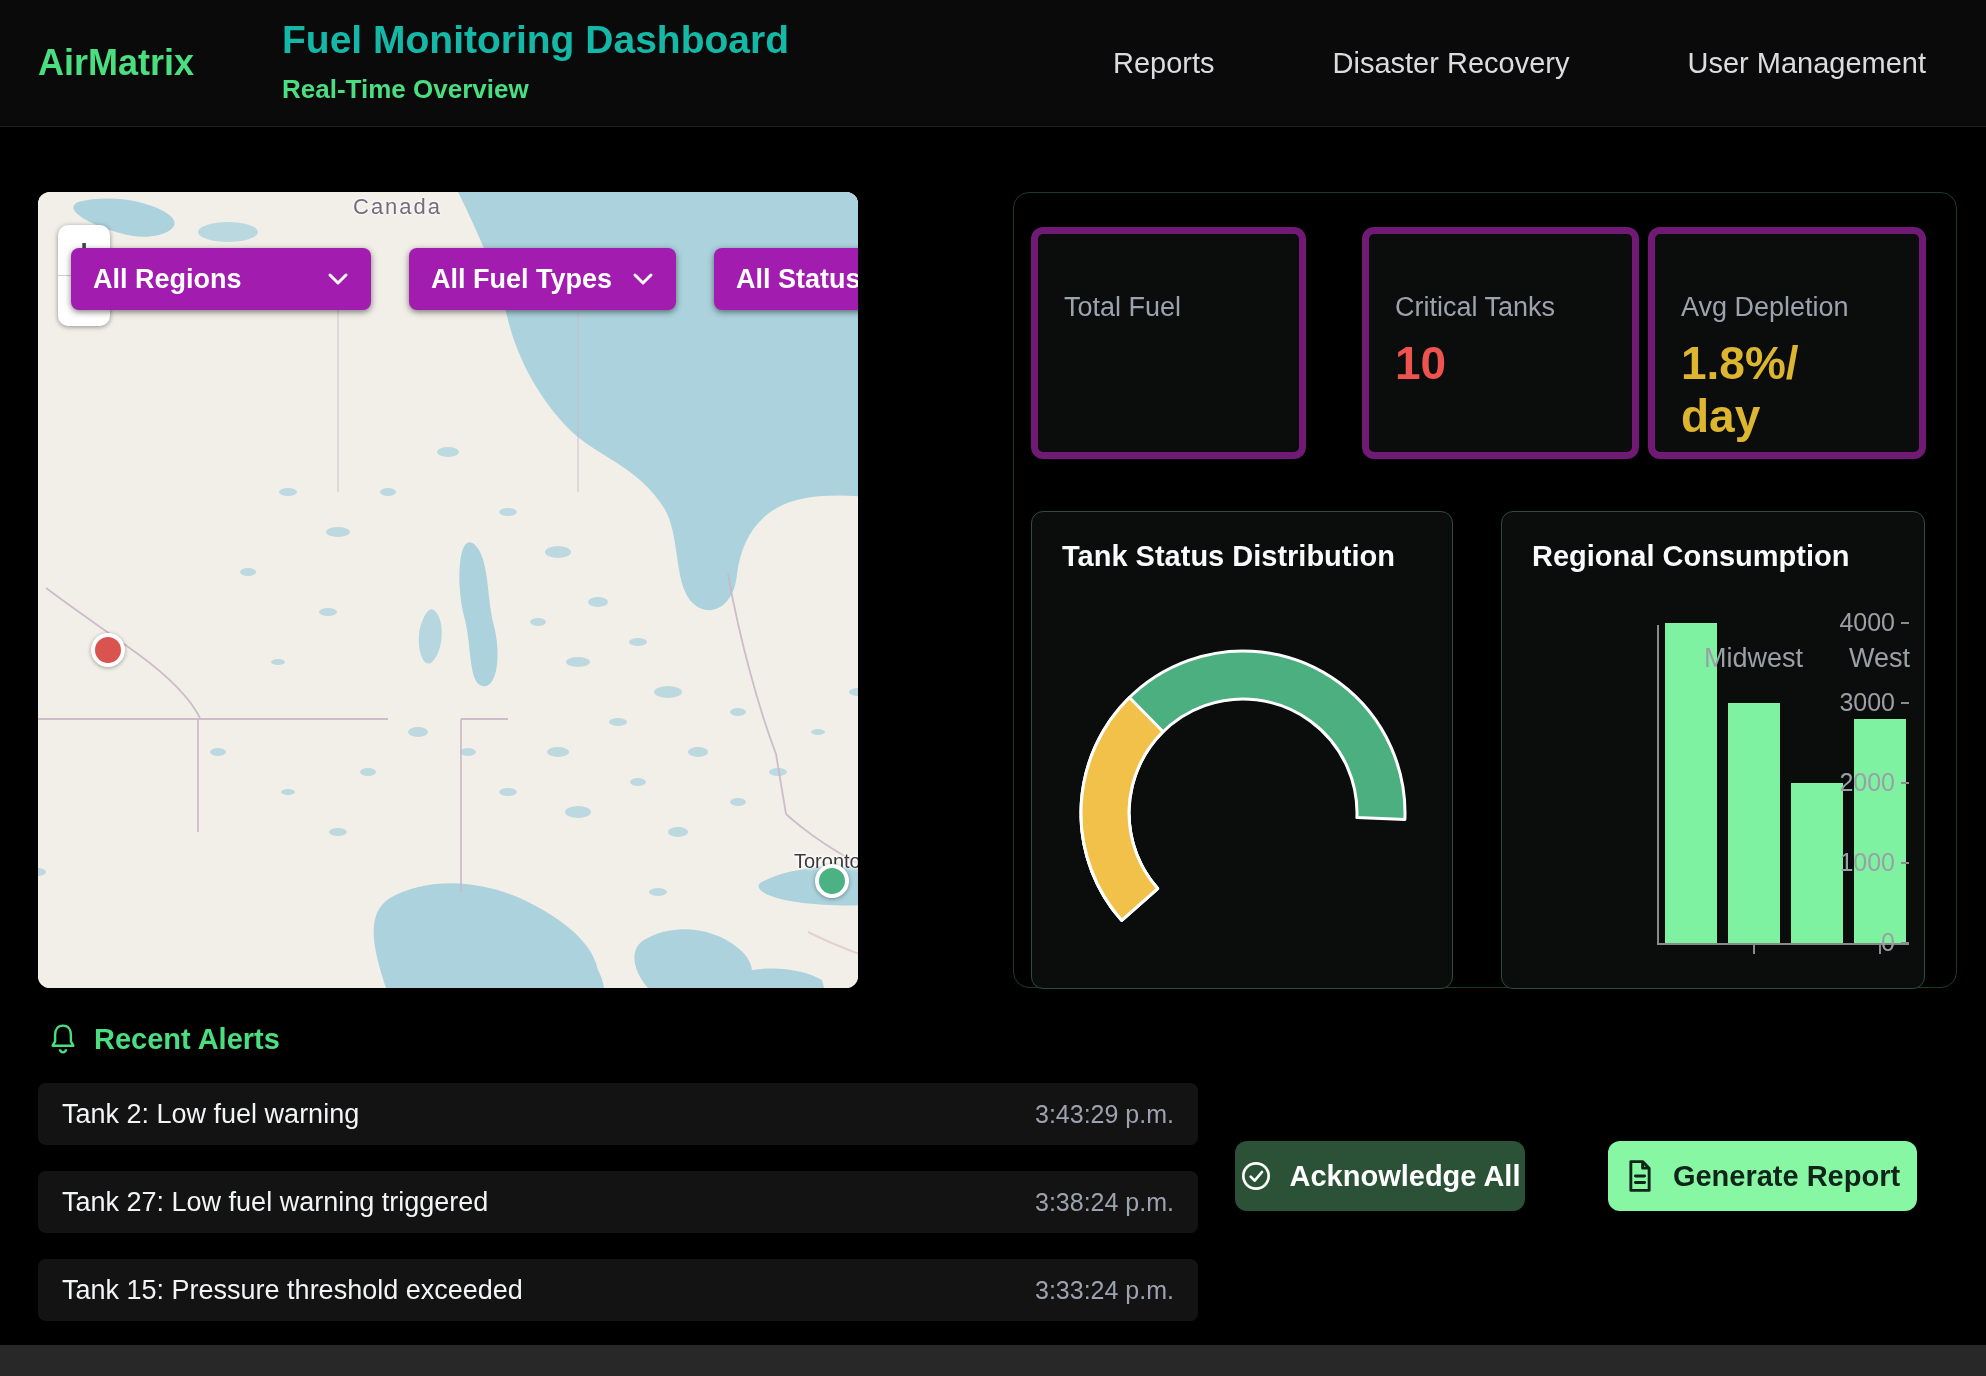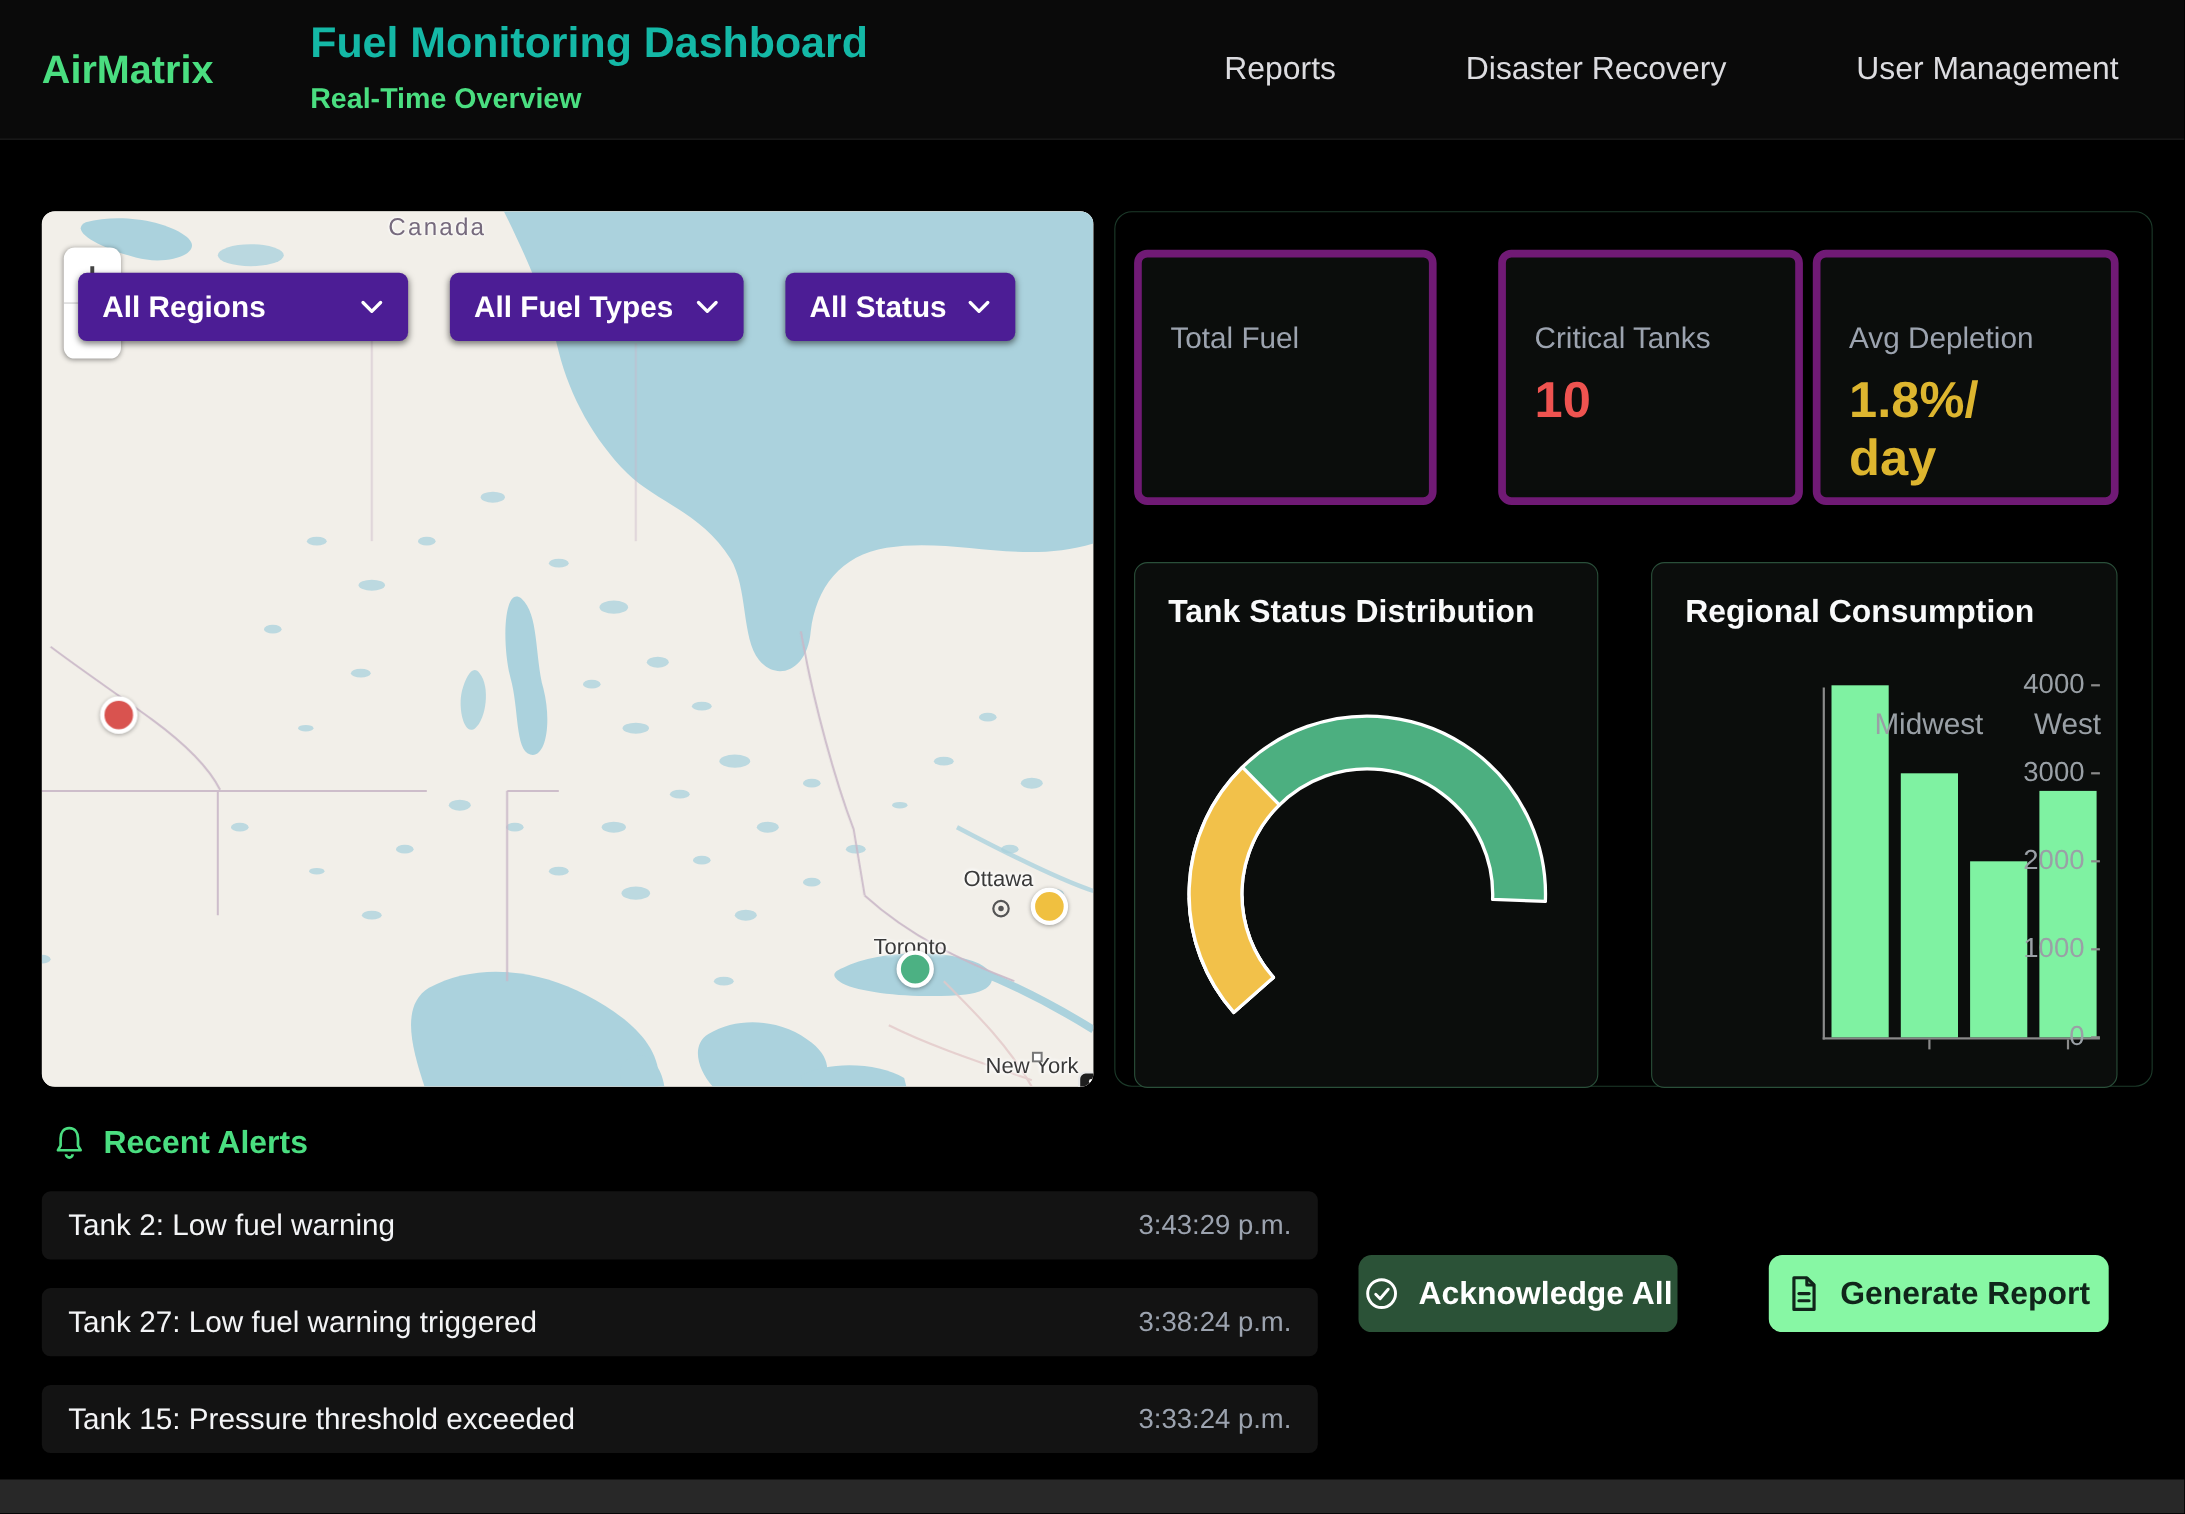--- a/index.html
+++ b/index.html
@@ -14,37 +14,37 @@
     position:absolute; left:0; top:0; width:1986px; height:127px;
     background:#0a0a0a; border-bottom:1px solid #1e1e1e;
   }
   .brand { position:absolute; left:38px; top:42px; font-size:36px; font-weight:bold; color:#4ade80; }
   .title { position:absolute; left:282px; top:18px; font-size:39px; font-weight:bold; color:#14b8a6; }
   .subtitle { position:absolute; left:282px; top:74px; font-size:26px; font-weight:bold; color:#4ade80; }
   #nav { position:absolute; right:60px; top:0; height:127px; display:flex; align-items:center; column-gap:118px; }
   .nav-item { font-size:29px; color:#dcdce0; cursor:pointer; }
   
   #map {
-    position:absolute; left:38px; top:192px; width:956px; height:796px;
+    position:absolute; left:38px; top:192px; width:820px; height:796px;
     border-radius:12px; overflow:hidden; background:#f2efe9;text-align:center;
   }
   #map svg.geo { position:absolute; left:0; top:0; }
   .map-label { position:absolute; color:#766a7d; font-size:22px; letter-spacing:2px;
     text-shadow:0 0 3px #fff,0 0 3px #fff; }
   .city-label { position:absolute; color:#3a3a3a; font-size:20px;
     text-shadow:0 0 3px #fff,0 0 4px #fff,0 0 4px #fff; }
   .marker { position:absolute; width:34px; height:34px; border-radius:50%;
     border:4px solid #fff; box-shadow:0 1px 4px rgba(0,0,0,.35); }
   #zoomctl { position:absolute; left:20px; top:33px; width:52px; background:#fff;
     border-radius:10px; box-shadow:0 1px 5px rgba(0,0,0,.4); overflow:hidden; }
   .zoombtn { width:52px; height:50px; display:flex; align-items:center; justify-content:center;
     font-size:32px; font-weight:bold; color:#444; cursor:pointer; }
   .zoomdiv { height:1px; background:#ccc; }
   .filterbar { position:absolute; left:33px; top:56px; display:flex; column-gap:38px; }
-  .dropdown { height:62px; background:#4c1d95; border-radius:8px; color:#fff;
+  .dropdown { height:62px; background:#a21caf; border-radius:8px; color:#fff;
     display:flex; align-items:center; justify-content:space-between;
     padding:0 22px; font-size:27px; font-weight:600; cursor:pointer;
     box-shadow:0 2px 6px rgba(0,0,0,.5); }
   .dd-1 { width:300px; } .dd-2 { width:267px; } .dd-3 { width:209px; }
   .chev { margin-left:18px; display:flex; }
   #resize-handle { position:absolute; left:942px; top:782px; width:32px; height:32px;
     background:#1e1e1e; border:2px solid #e9e9e9; border-radius:7px;
     display:flex; align-items:center; justify-content:center; cursor:nwse-resize; }
   
   #right-panel { position:absolute; left:1013px; top:192px; width:944px; height:796px;

